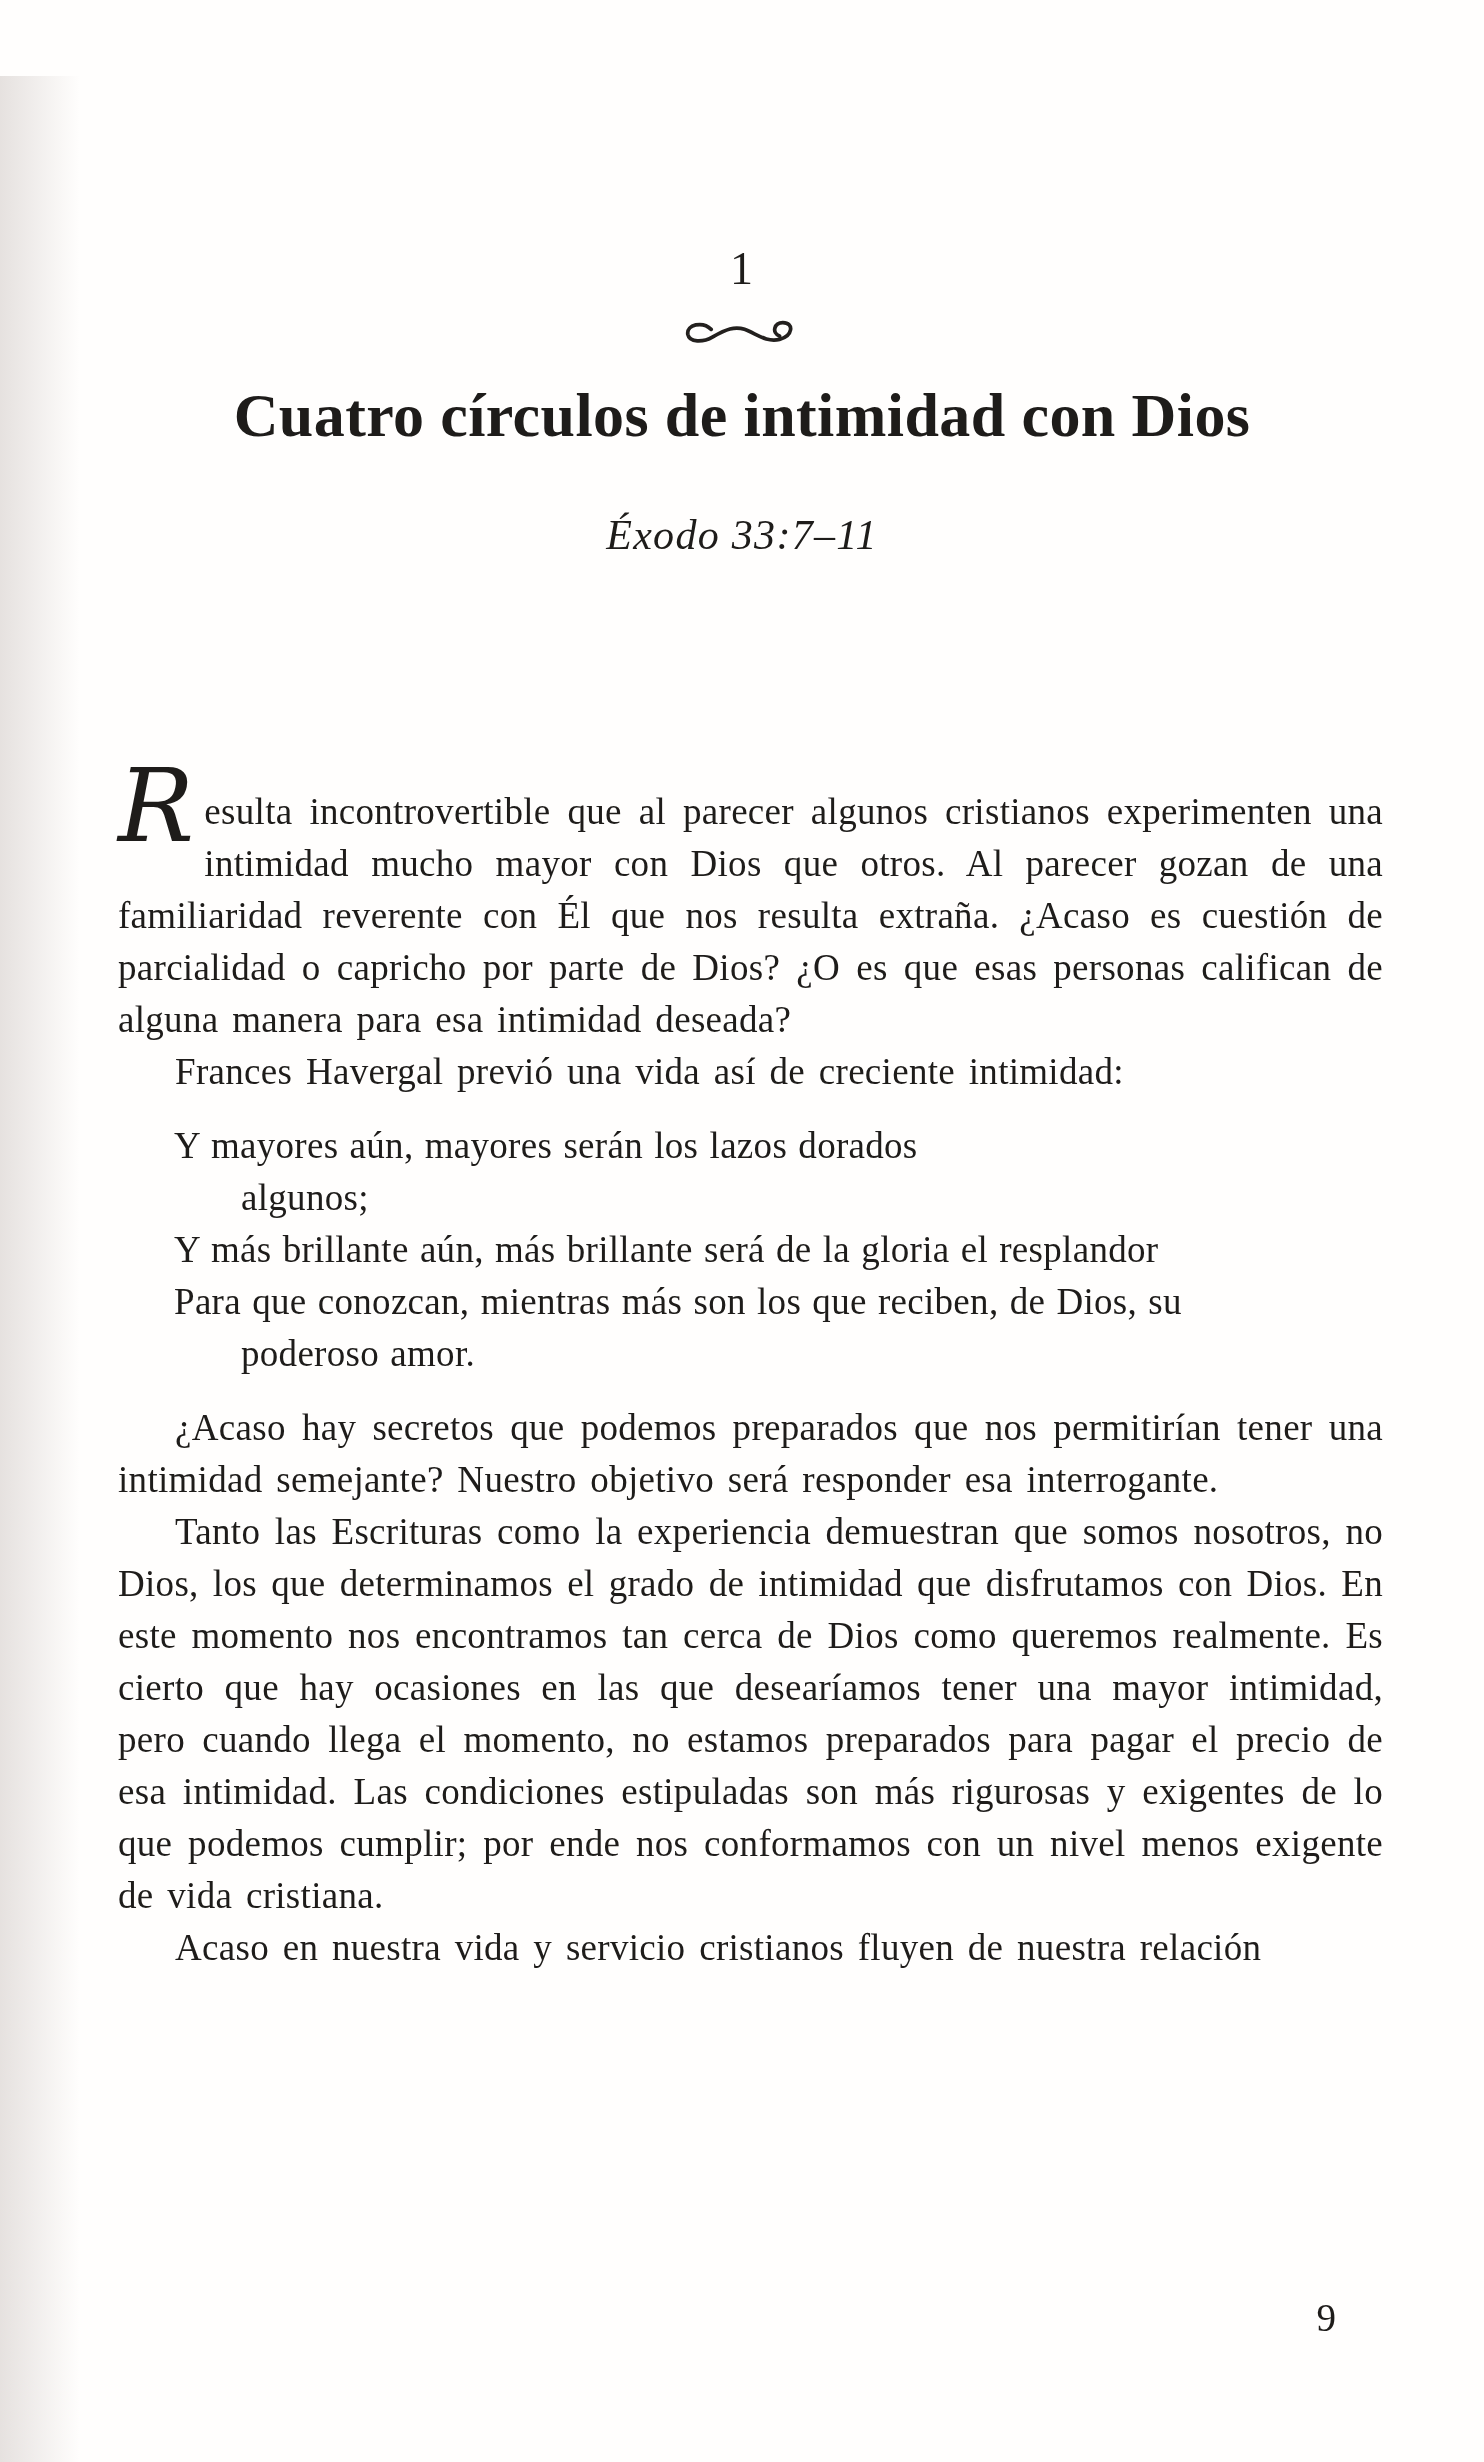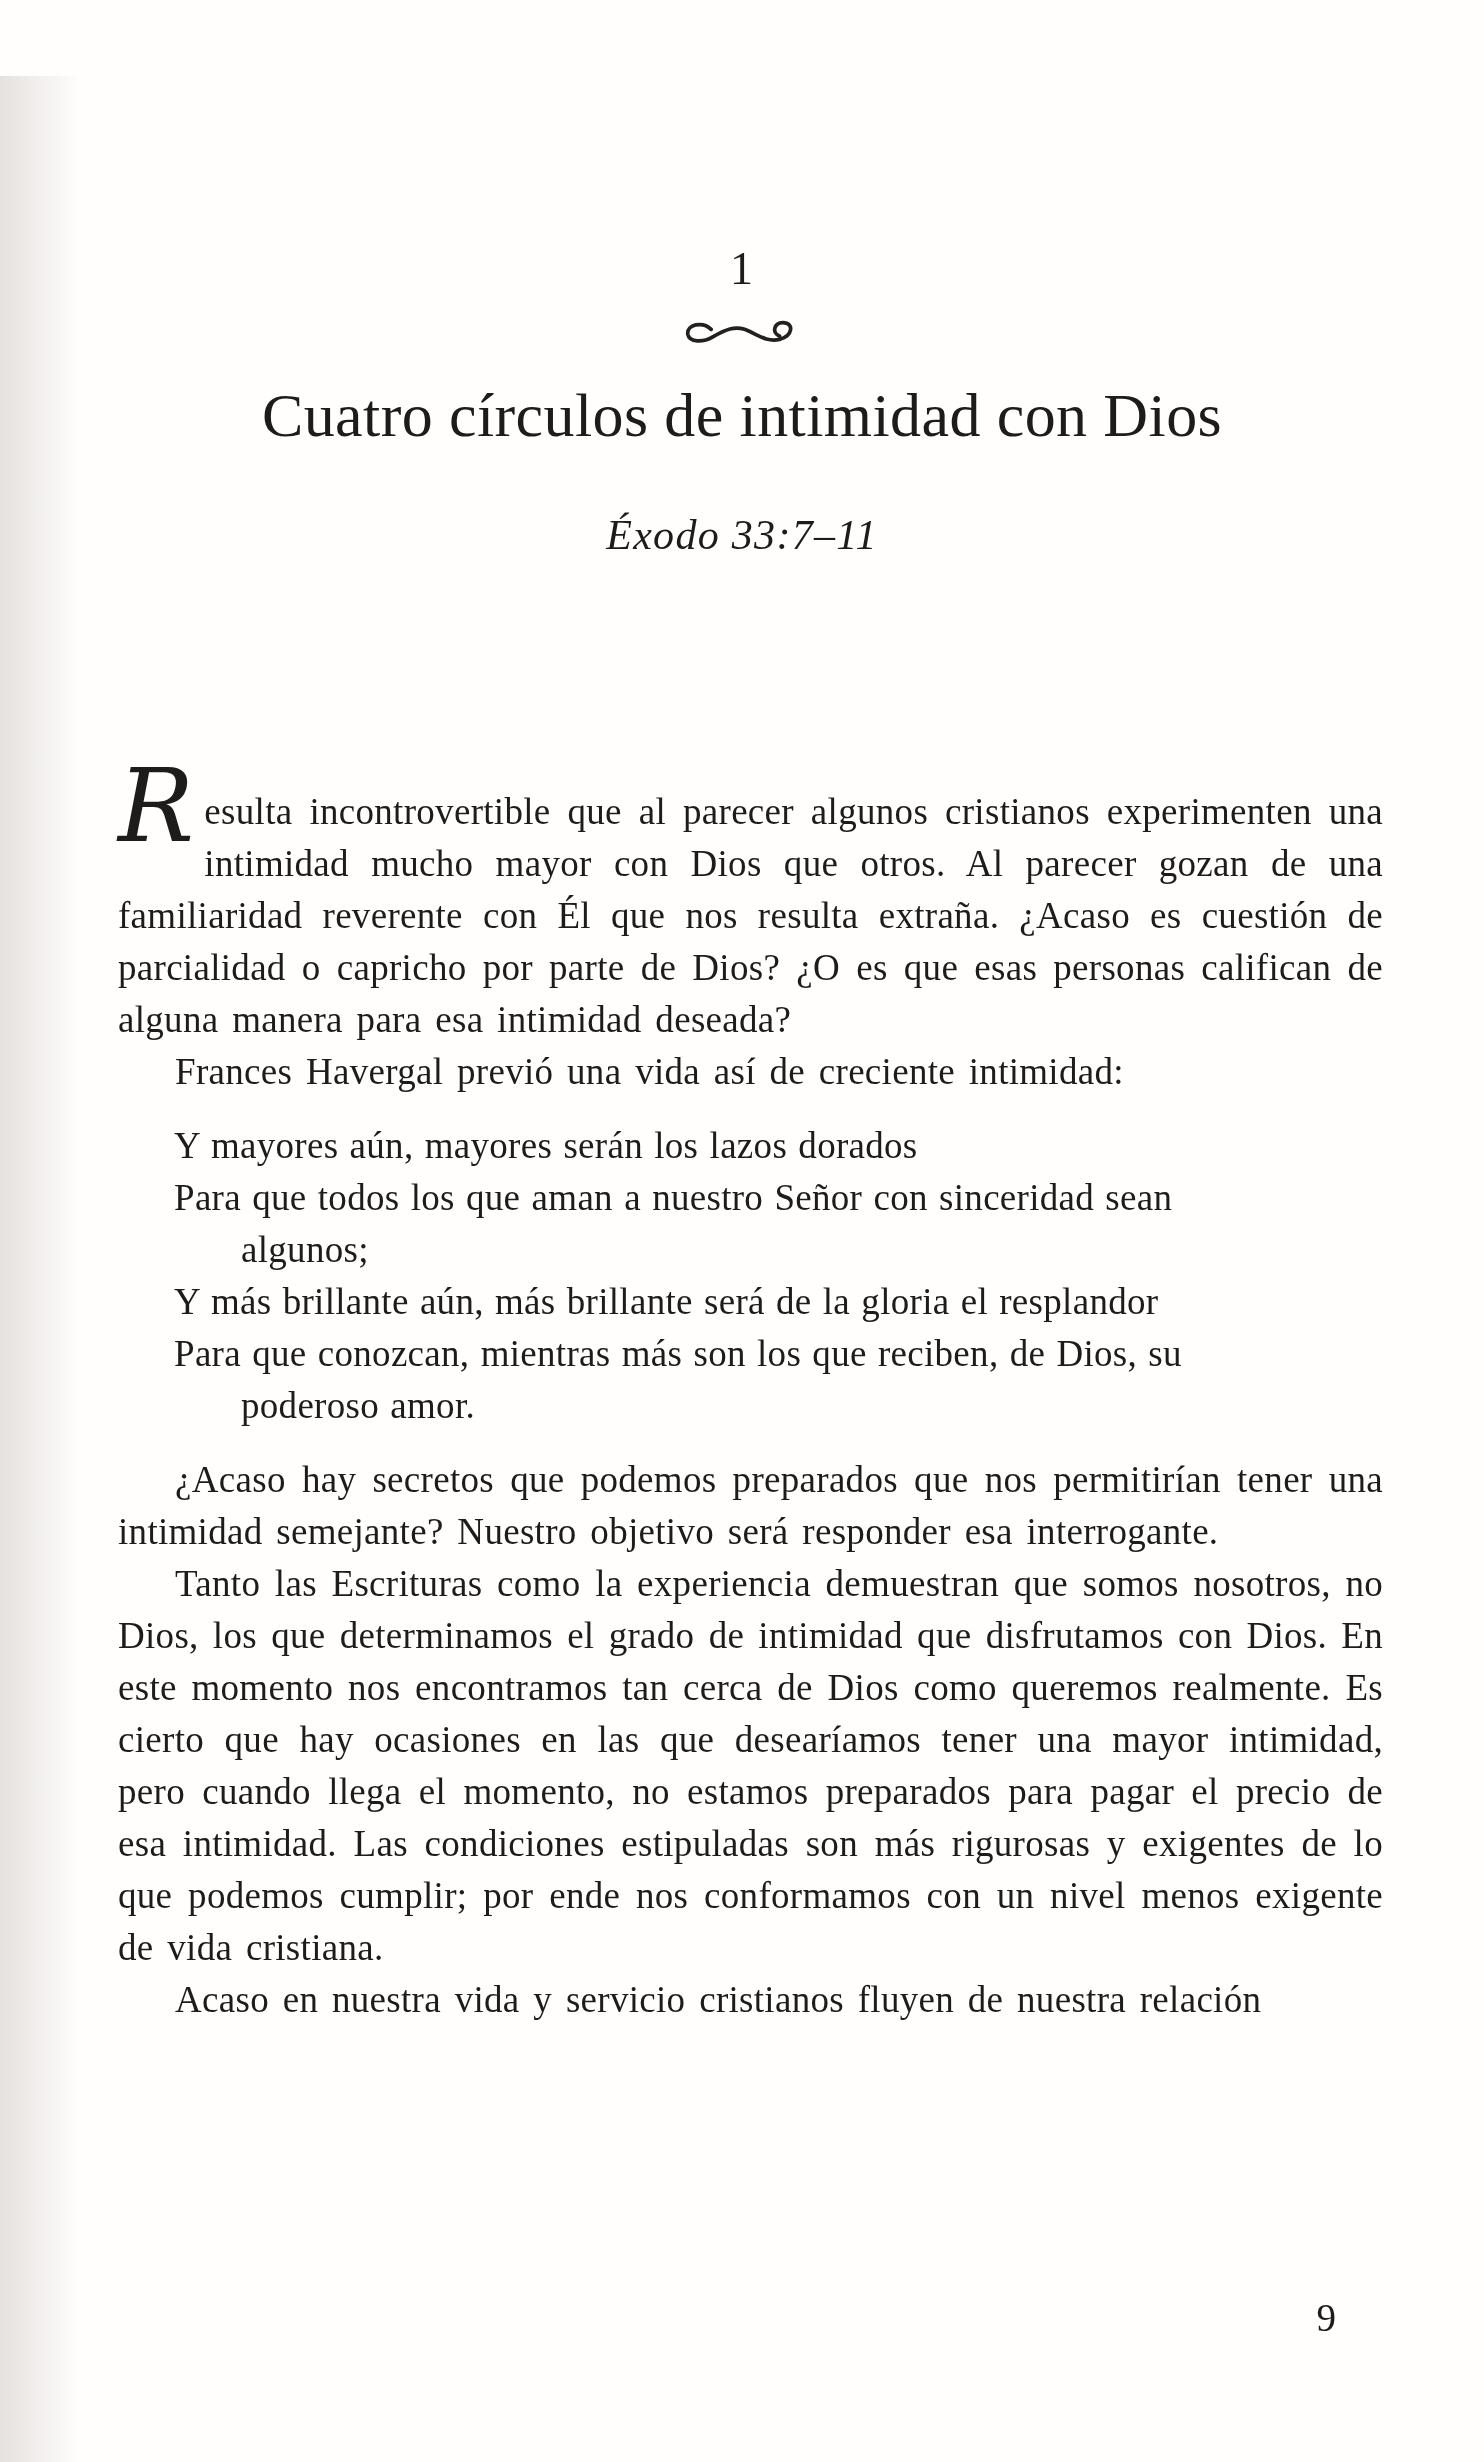--- a/index.html
+++ b/index.html
@@ -27,21 +27,21 @@
     padding-top: 246px;
     font-size: 46px;
     line-height: 1;
     letter-spacing: 0.8px;
   }
   .ornament-wrap { margin-top: 23.6px; height: 40px; }
   .chapter-title {
     margin-top: 25px;
     font-size: 62px;
     line-height: 1.1;
-    font-weight: normal;
+    font-weight: bold;
     letter-spacing: 0.4px;
   }
   .chapter-subtitle {
     margin-top: 62px;
     font-size: 42px;
     font-style: italic;
     letter-spacing: 1.3px;
   }
   .body-text {
     position: absolute;
@@ -99,21 +99,20 @@
   </div>
 
   <div class="body-text">
 
     <p><span class="dropcap">R</span><span>esulta incontrovertible que al parecer algunos cristianos experimenten una intimidad mucho mayor con Dios que otros. Al parecer gozan de una familiaridad reverente con Él que nos resulta extraña. ¿Acaso es cuestión de parcialidad o capricho por parte de Dios? ¿O es que esas personas califican de alguna manera para esa intimidad deseada?</span></p>
 
     <p class="indent">Frances Havergal previó una vida así de creciente intimidad:</p>
 
     <div class="poem-block">
         <div class="poem-line">Y mayores aún, mayores serán los lazos dorados</div>
-        <div class="poem-line">Para que todos los que aman a nuestro Señor con sinceridad sean</div>
         <div class="poem-line poem-indent">algunos;</div>
         <div class="poem-line">Y más brillante aún, más brillante será de la gloria el resplandor</div>
         <div class="poem-line">Para que conozcan, mientras más son los que reciben, de Dios, su</div>
         <div class="poem-line poem-indent">poderoso amor.</div>
       </div>
 
     <p class="indent">¿Acaso hay secretos que podemos preparados que nos permitirían tener una intimidad semejante? Nuestro objetivo será responder esa interrogante.</p>
 
     <p class="indent">Tanto las Escrituras como la experiencia demuestran que somos nosotros, no Dios, los que determinamos el grado de intimidad que disfrutamos con Dios. En este momento nos encontramos tan cerca de Dios como queremos realmente. Es cierto que hay ocasiones en las que desearíamos tener una mayor intimidad, pero cuando llega el momento, no estamos preparados para pagar el precio de esa intimidad. Las condiciones estipuladas son más rigurosas y exigentes de lo que podemos cumplir; por ende nos conformamos con un nivel menos exigente de vida cristiana.</p>
 

